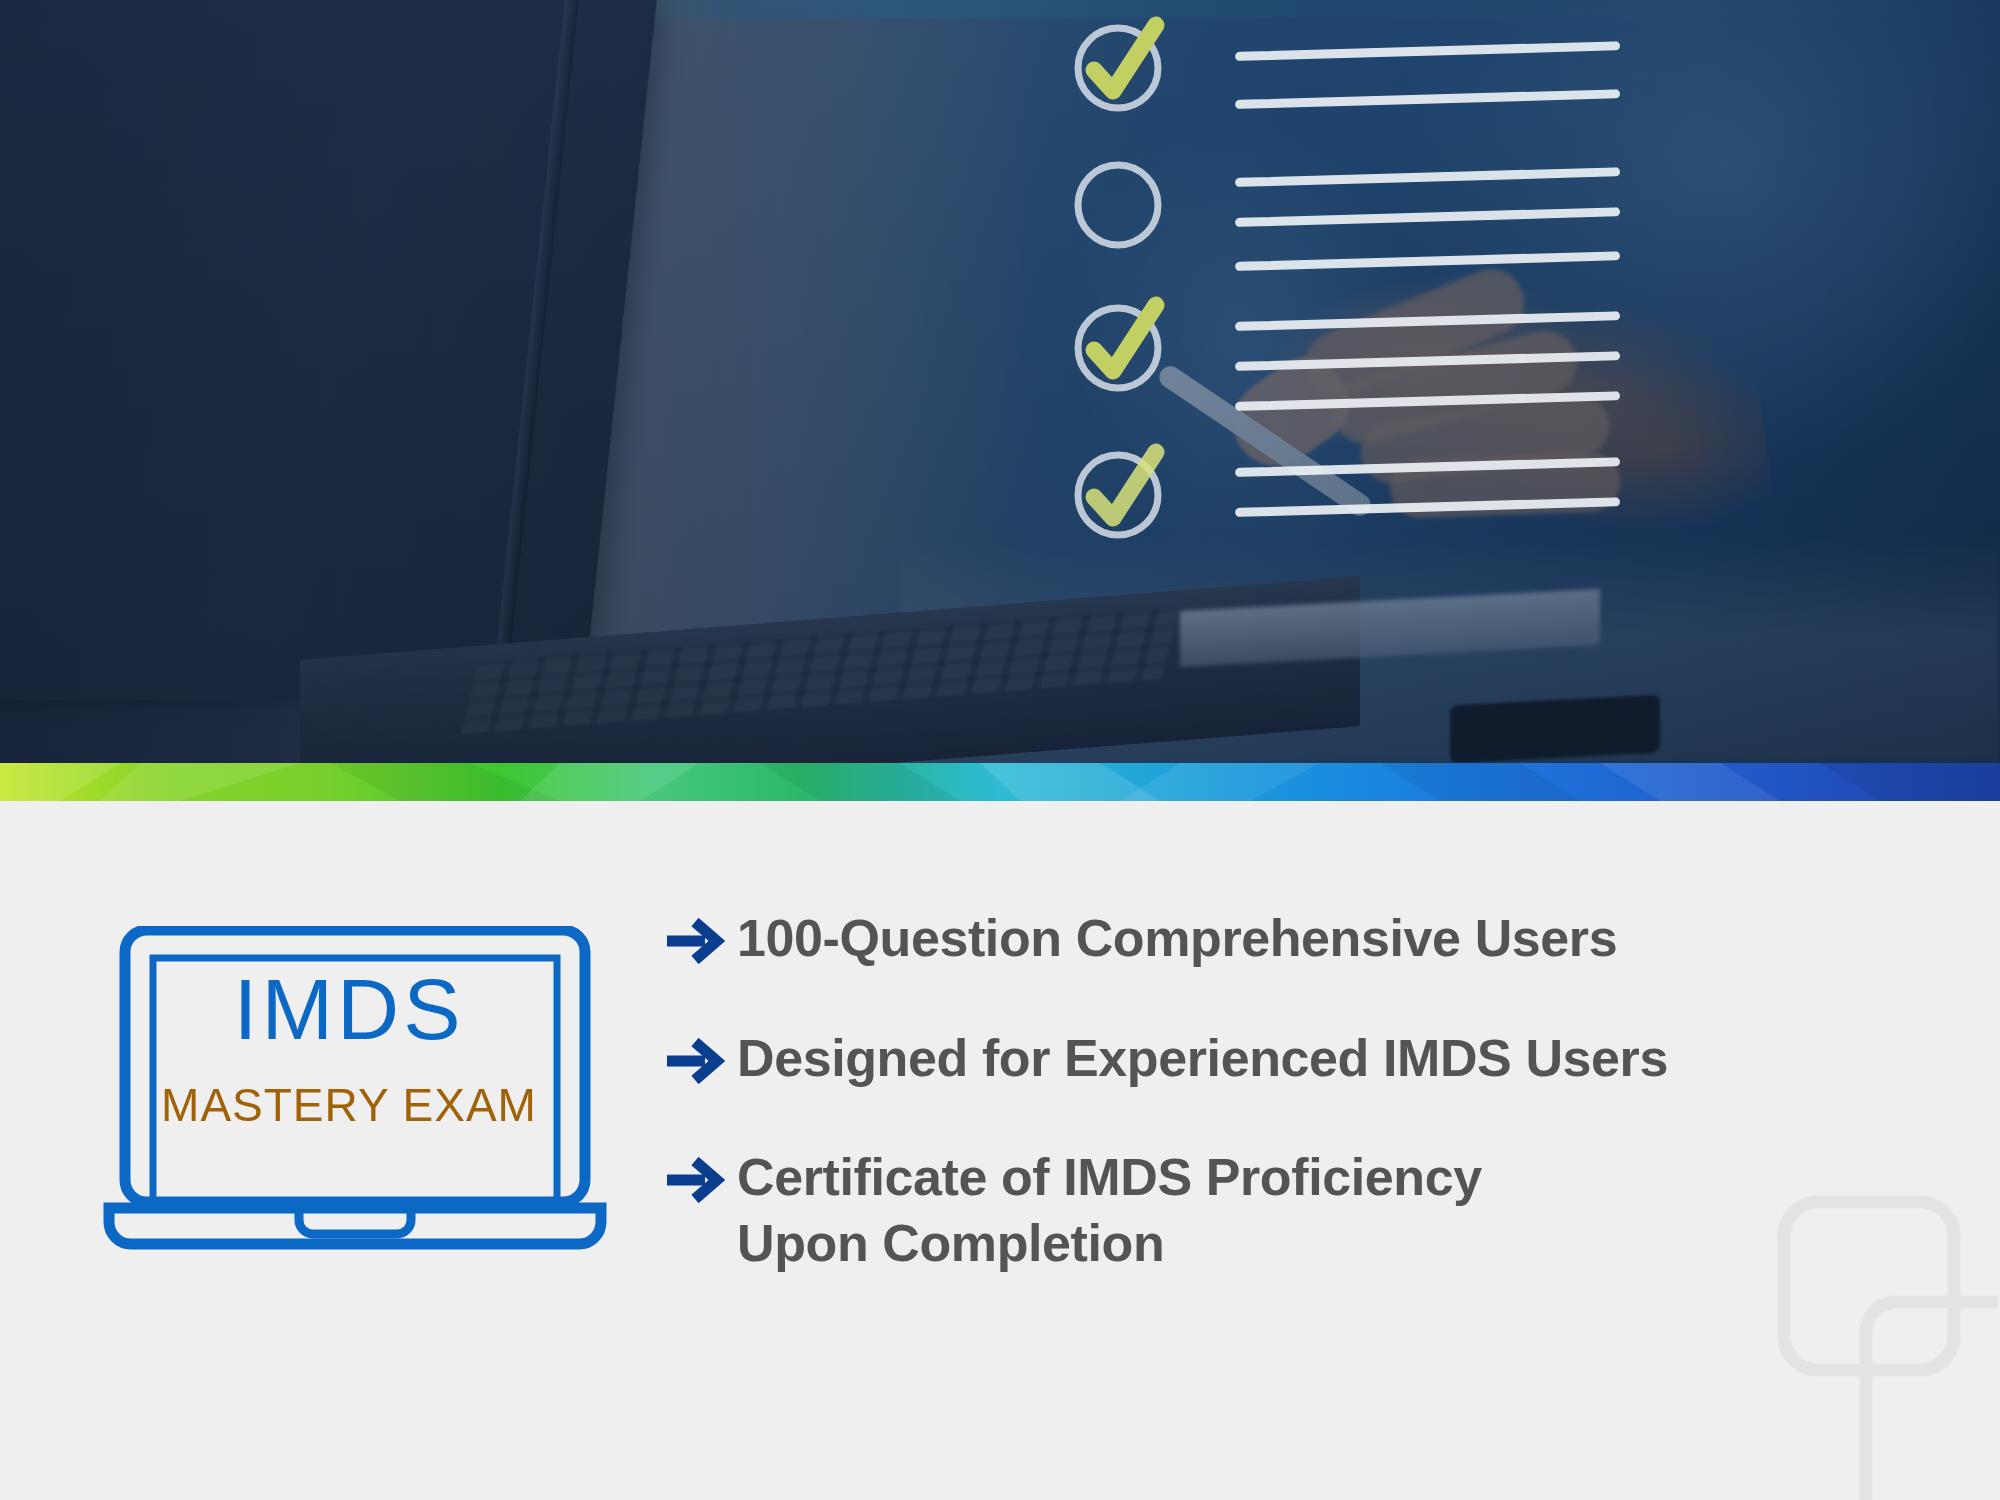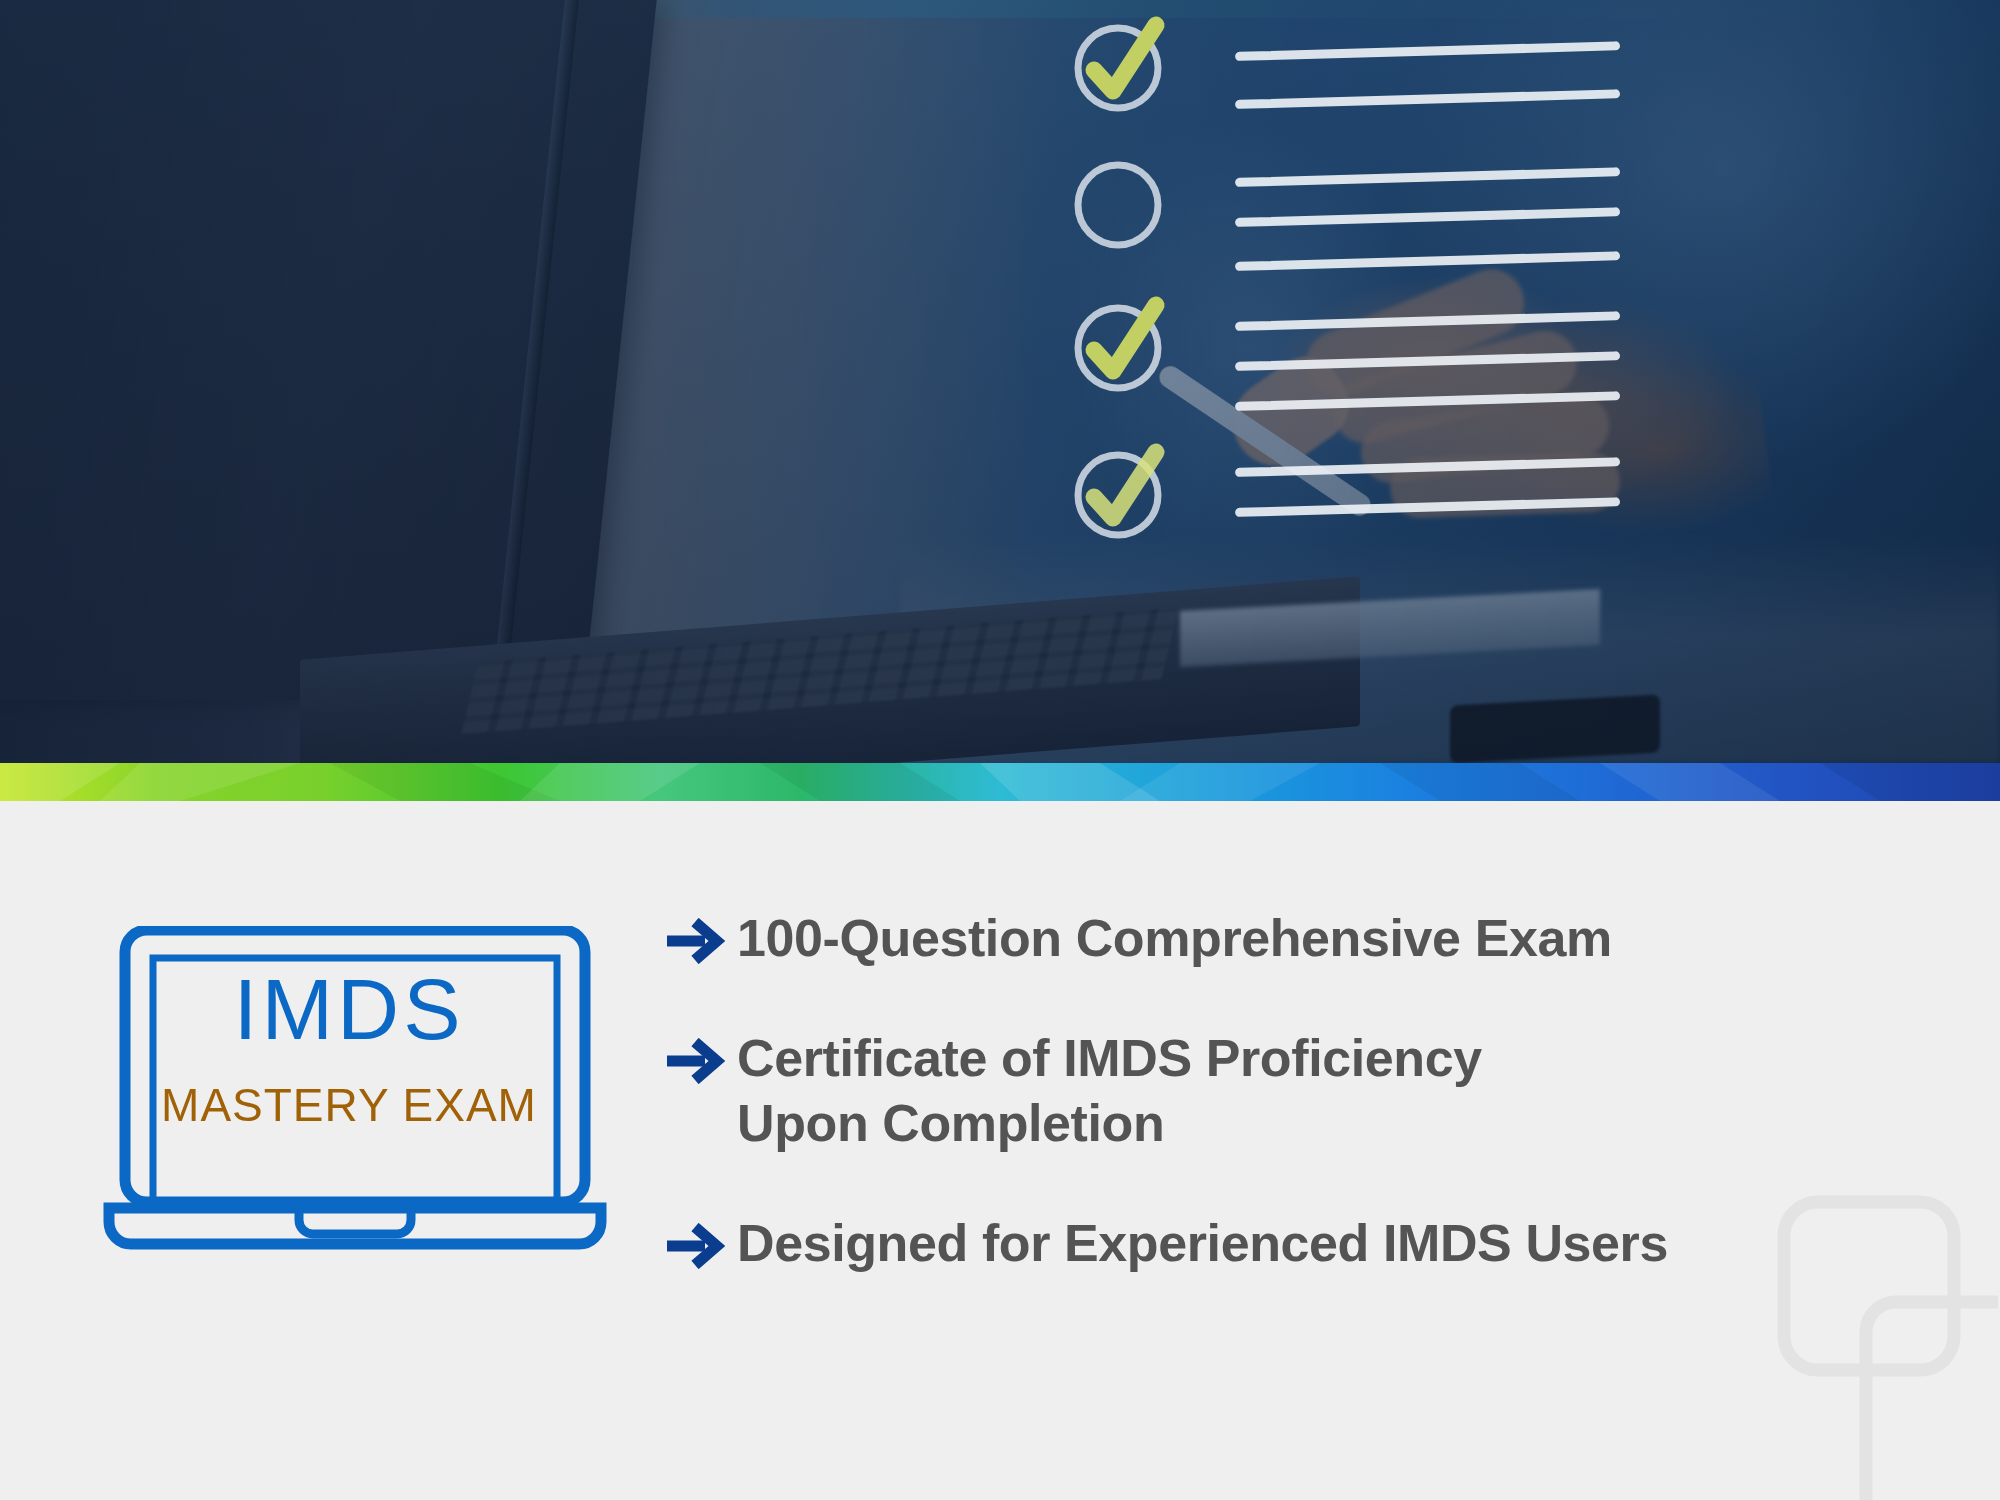--- a/index.html
+++ b/index.html
@@ -393,44 +393,44 @@
 
     <div class="bullets">
 
       <div class="bullet">
         <span class="bullet-arrow">
           <svg width="60" height="46" viewBox="0 0 60 46">
             <path d="M2 23 H40" stroke="#0b3d8f" stroke-width="11" stroke-linecap="butt" fill="none"></path>
             <path d="M30 4 L52 23 L30 42" stroke="#0b3d8f" stroke-width="11" fill="none" stroke-linejoin="miter" stroke-linecap="butt"></path>
           </svg>
         </span>
-        <span class="bullet-text">100-Question Comprehensive Exam</span>
+        <span class="bullet-text">100-Question Comprehensive Users</span>
+      </div>
+
+      <div class="bullet">
+        <span class="bullet-arrow">
+          <svg width="60" height="46" viewBox="0 0 60 46">
+            <path d="M2 23 H40" stroke="#0b3d8f" stroke-width="11" stroke-linecap="butt" fill="none"></path>
+            <path d="M30 4 L52 23 L30 42" stroke="#0b3d8f" stroke-width="11" fill="none" stroke-linejoin="miter" stroke-linecap="butt"></path>
+          </svg>
+        </span>
+        <span class="bullet-text">Designed for Experienced IMDS Users</span>
       </div>
 
       <div class="bullet">
         <span class="bullet-arrow">
           <svg width="60" height="46" viewBox="0 0 60 46">
             <path d="M2 23 H40" stroke="#0b3d8f" stroke-width="11" stroke-linecap="butt" fill="none"></path>
             <path d="M30 4 L52 23 L30 42" stroke="#0b3d8f" stroke-width="11" fill="none" stroke-linejoin="miter" stroke-linecap="butt"></path>
           </svg>
         </span>
         <span class="bullet-text">Certificate of IMDS Proficiency
 Upon Completion</span>
       </div>
 
-      <div class="bullet">
-        <span class="bullet-arrow">
-          <svg width="60" height="46" viewBox="0 0 60 46">
-            <path d="M2 23 H40" stroke="#0b3d8f" stroke-width="11" stroke-linecap="butt" fill="none"></path>
-            <path d="M30 4 L52 23 L30 42" stroke="#0b3d8f" stroke-width="11" fill="none" stroke-linejoin="miter" stroke-linecap="butt"></path>
-          </svg>
-        </span>
-        <span class="bullet-text">Designed for Experienced IMDS Users</span>
-      </div>
-
     </div>
 
     <div class="watermark">
       <svg width="230" height="330" viewBox="0 0 230 330">
         <rect x="16" y="12" width="170" height="168" rx="34" ry="34" fill="none" stroke="#e3e3e4" stroke-width="13"></rect>
         <path d="M230 112 H128 a30 30 0 0 0 -30 30 V330" fill="none" stroke="#e3e3e4" stroke-width="13"></path>
       </svg>
     </div>
 
   </div>

